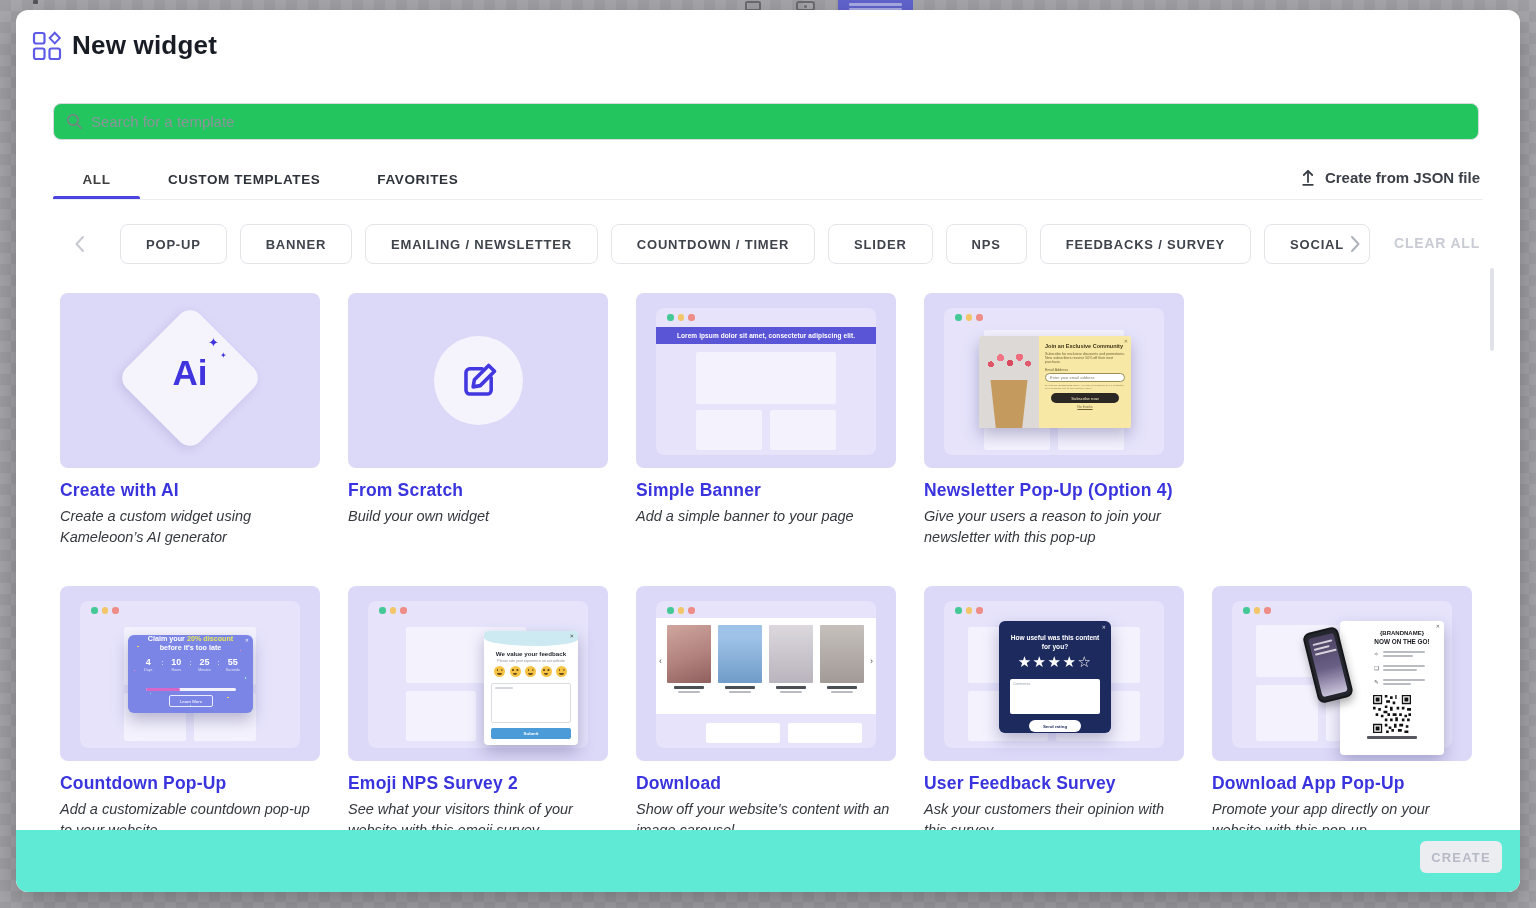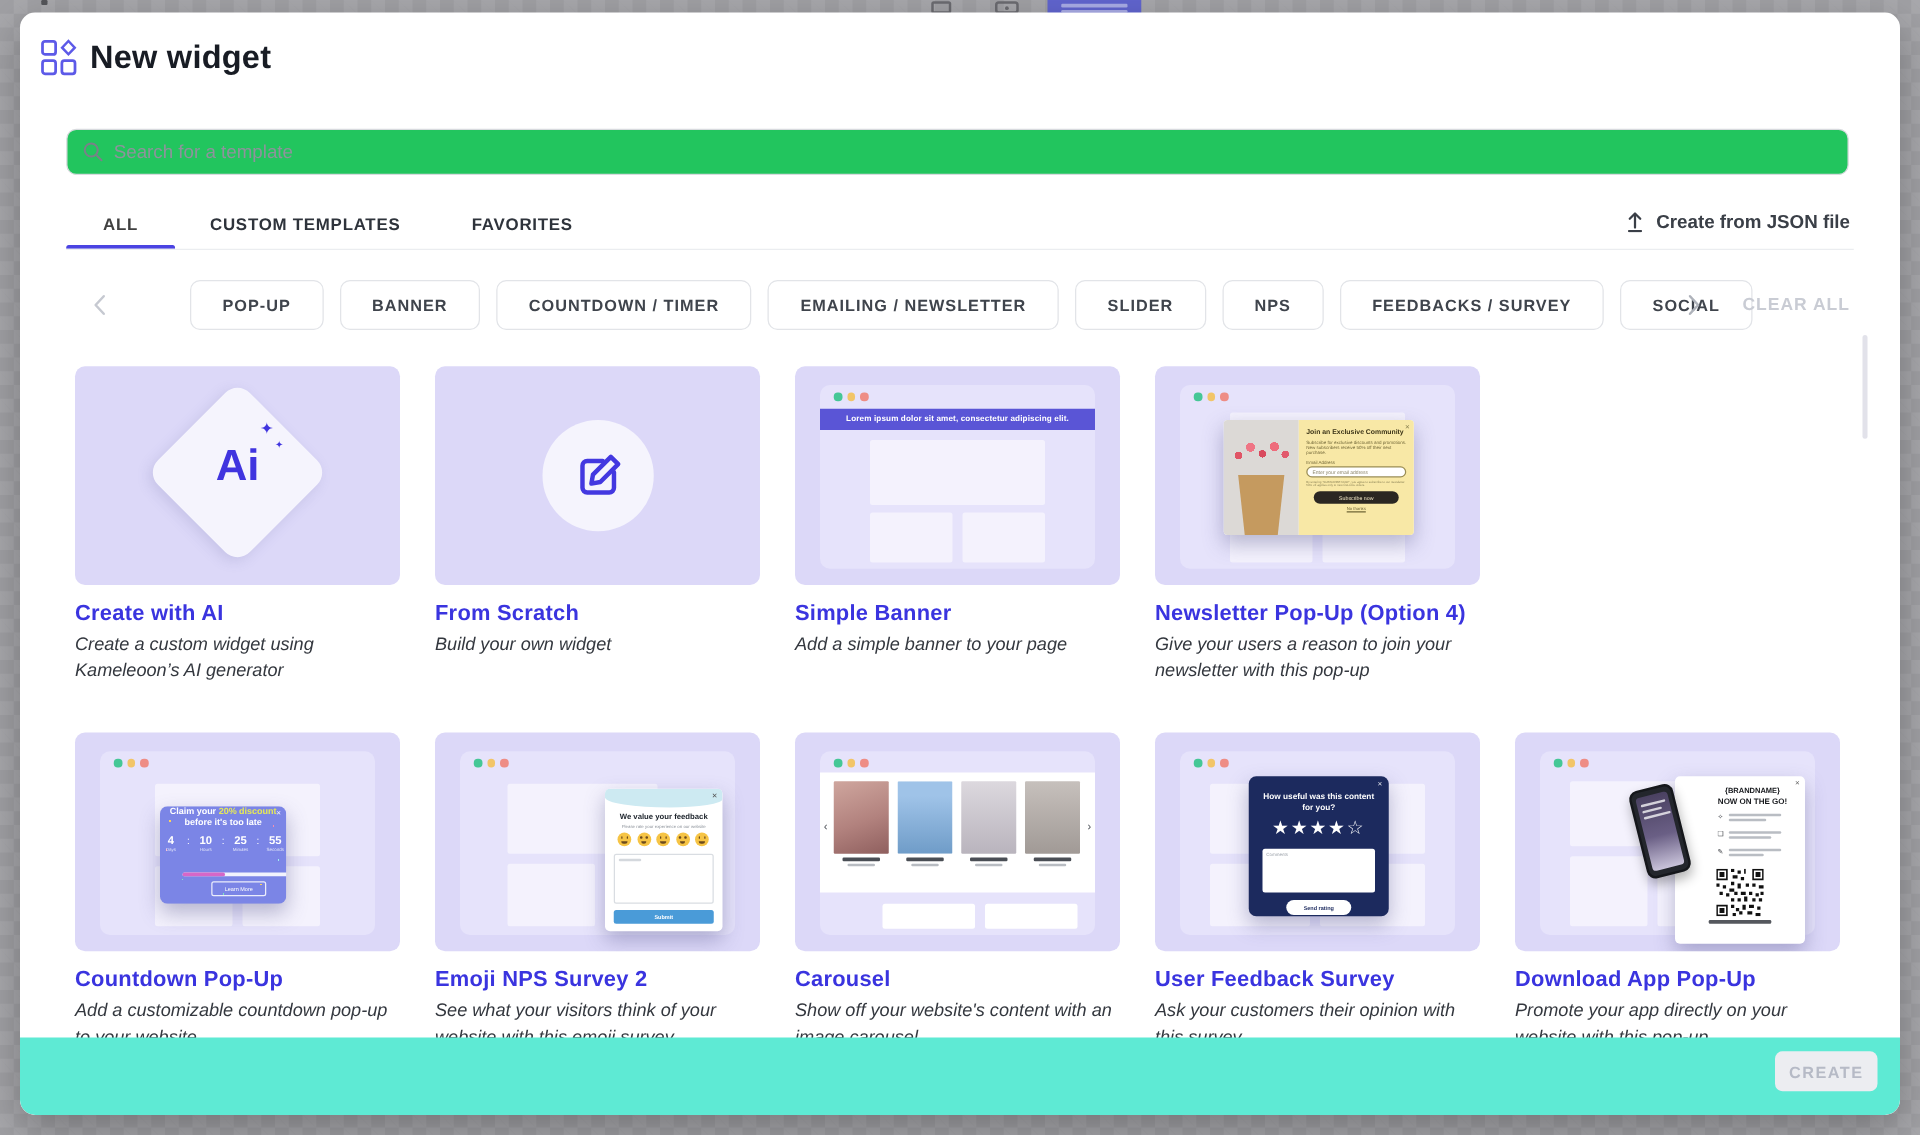--- a/index.html
+++ b/index.html
@@ -41,21 +41,21 @@
   .tab-custom { margin-left:28px; }
   .tab-fav { margin-left:57px; }
   .tab-underline { position:absolute; left:0; top:28px; width:87px; height:3px; background:#4a43e2; border-radius:2px 2px 0 0; }
   .tabs-divider { position:absolute; left:0; right:0; top:31px; height:1px; background:#ebedf0; }
   .json-link { position:absolute; right:3px; top:0; display:flex; align-items:center; gap:9px; font-size:15px; font-weight:700; color:#3a3f47; cursor:pointer; }
 
   .chipsrow { position:absolute; left:0; right:0; top:214px; height:40px; }
   .chev { position:absolute; top:8px; width:22px; height:24px; display:flex; align-items:center; justify-content:center; cursor:pointer; }
   .chev-left { left:52px; }
   .chev-right { left:1328px; }
-  .chips { position:absolute; left:104px; top:0; display:flex; gap:13px;margin-left:32px; }
+  .chips { position:absolute; left:104px; top:0; display:flex; gap:13px; }
   .chip { height:40px; padding:0 25px; border:1px solid #e2e4e8; border-radius:8px; background:#fff; display:flex; align-items:center; font-size:13px; font-weight:700; letter-spacing:.8px; color:#3f444c; white-space:nowrap; cursor:pointer; }
   .clear-all { position:absolute; right:40px; top:11px; font-size:14px; font-weight:700; letter-spacing:.8px; color:#c9ccd4; cursor:pointer; }
 
   .row { position:absolute; left:44px; display:flex; gap:28px; }
   .row1 { top:283px; } .row2 { top:576px; }
   .card { width:260px; cursor:pointer; }
   .thumb { position:relative; width:260px; height:175px; border-radius:8px; background:#dcd8f8; overflow:hidden; }
   .card-title { margin-top:12px; font-size:17.5px; font-weight:700; color:#3a34df; letter-spacing:.2px; }
   .card-desc { margin-top:5px; font-size:14.5px; line-height:21px; color:#34383f;font-style:italic; }
 
@@ -96,21 +96,21 @@
   .nl-head { font-size:5.5px; font-weight:700; color:#3c3418; line-height:6px; }
   .nl-body { margin-top:3px; font-size:3.6px; color:#6f6536; line-height:4.2px; }
   .nl-email-label { margin-top:3px; font-size:3.6px; color:#6f6536; }
   .nl-input { margin-top:1.5px; width:80px; height:9px; background:#fff; border:.5px solid #9a8d55; border-radius:5px; font-size:4px; color:#8b8468; display:flex; align-items:center; padding-left:4px; }
   .nl-legal { margin-top:2px; font-size:2.4px; color:#8d8458; line-height:3px; width:80px; }
   .nl-btn { margin:3px 0 0 6px; width:68px; height:10px; background:#2b2722; border-radius:5px; color:#f4e9c8; font-size:4.2px; display:flex; align-items:center; justify-content:center; }
   .nl-decline { margin-top:2px; width:80px; text-align:center; font-size:3.4px; color:#6f6536; text-decoration:underline; }
   .nl-x { position:absolute; right:3px; top:2px; font-size:5px; color:#8a8250; }
 
   
-  .cd-popup { position:absolute; left:48px; top:44px; width:101px; height:78px; background:#7b85e6; border-radius:6px; overflow:hidden;
+  .cd-popup { position:absolute; left:48px; top:34px; width:125px; height:78px; background:#7b85e6; border-radius:6px; overflow:hidden;
     background-image:
       radial-gradient(circle 1.4px at 8% 15%, #ffd35c 50%, transparent 51%),
       radial-gradient(circle 1.2px at 18% 75%, #7ce8c0 50%, transparent 51%),
       radial-gradient(circle 1.3px at 90% 20%, #f48fb1 50%, transparent 51%),
       radial-gradient(circle 1.2px at 80% 80%, #ffd35c 50%, transparent 51%),
       radial-gradient(circle 1.2px at 50% 90%, #7ce8c0 50%, transparent 51%),
       radial-gradient(circle 1.2px at 94% 55%, #9ef0f0 50%, transparent 51%),
       radial-gradient(circle 1.2px at 5% 45%, #f48fb1 50%, transparent 51%); }
   .cd-line { text-align:center; font-size:7.2px; font-weight:700; color:#fff; line-height:8.5px; }
   .cd-line:first-child { margin-top:9px; }
@@ -238,22 +238,22 @@
 
   <div class="chipsrow">
     <div class="chev chev-left">
       <svg width="11" height="18" viewBox="0 0 11 18" fill="none">
           <path d="M9 2 L2.5 9 L9 16" stroke="#c6c9d1" stroke-width="2" stroke-linecap="round" stroke-linejoin="round"></path>
         </svg>
     </div>
     <div class="chips">
       <button class="chip">POP-UP</button>
       <button class="chip">BANNER</button>
+      <button class="chip">EMAILING / NEWSLETTER</button>
       <button class="chip">COUNTDOWN / TIMER</button>
-      <button class="chip">EMAILING / NEWSLETTER</button>
       <button class="chip">SLIDER</button>
       <button class="chip">NPS</button>
       <button class="chip">FEEDBACKS / SURVEY</button>
       <button class="chip">SOCIAL</button>
     </div>
     <div class="chev chev-right">
       <svg width="11" height="18" viewBox="0 0 11 18" fill="none">
           <path d="M2 2 L8.5 9 L2 16" stroke="#aeb2ba" stroke-width="2" stroke-linecap="round" stroke-linejoin="round"></path>
         </svg>
     </div>
@@ -455,21 +455,21 @@
                   <div class="car-ph" style="background:linear-gradient(180deg,#c6c0bc 0%,#a19a96 100%);"></div>
                   <div class="car-cap1"></div>
                   <div class="car-cap2"></div>
                 </div>
             </div>
           </div>
           <div class="blk" style="left:50px; top:122px; width:74px; height:20px; background:#ffffff;"></div>
           <div class="blk" style="left:132px; top:122px; width:74px; height:20px; background:#ffffff;"></div>
         </div>
       </div>
-      <div class="card-title">Carousel</div>
+      <div class="card-title">Download</div>
       <div class="card-desc">Show off your website's content with an image carousel</div>
     </div>
 
     <div class="card">
       <div class="thumb">
         <div class="browser">
           <div class="dots">
               <span class="dot dot-g"></span>
               <span class="dot dot-y"></span>
               <span class="dot dot-r"></span>

